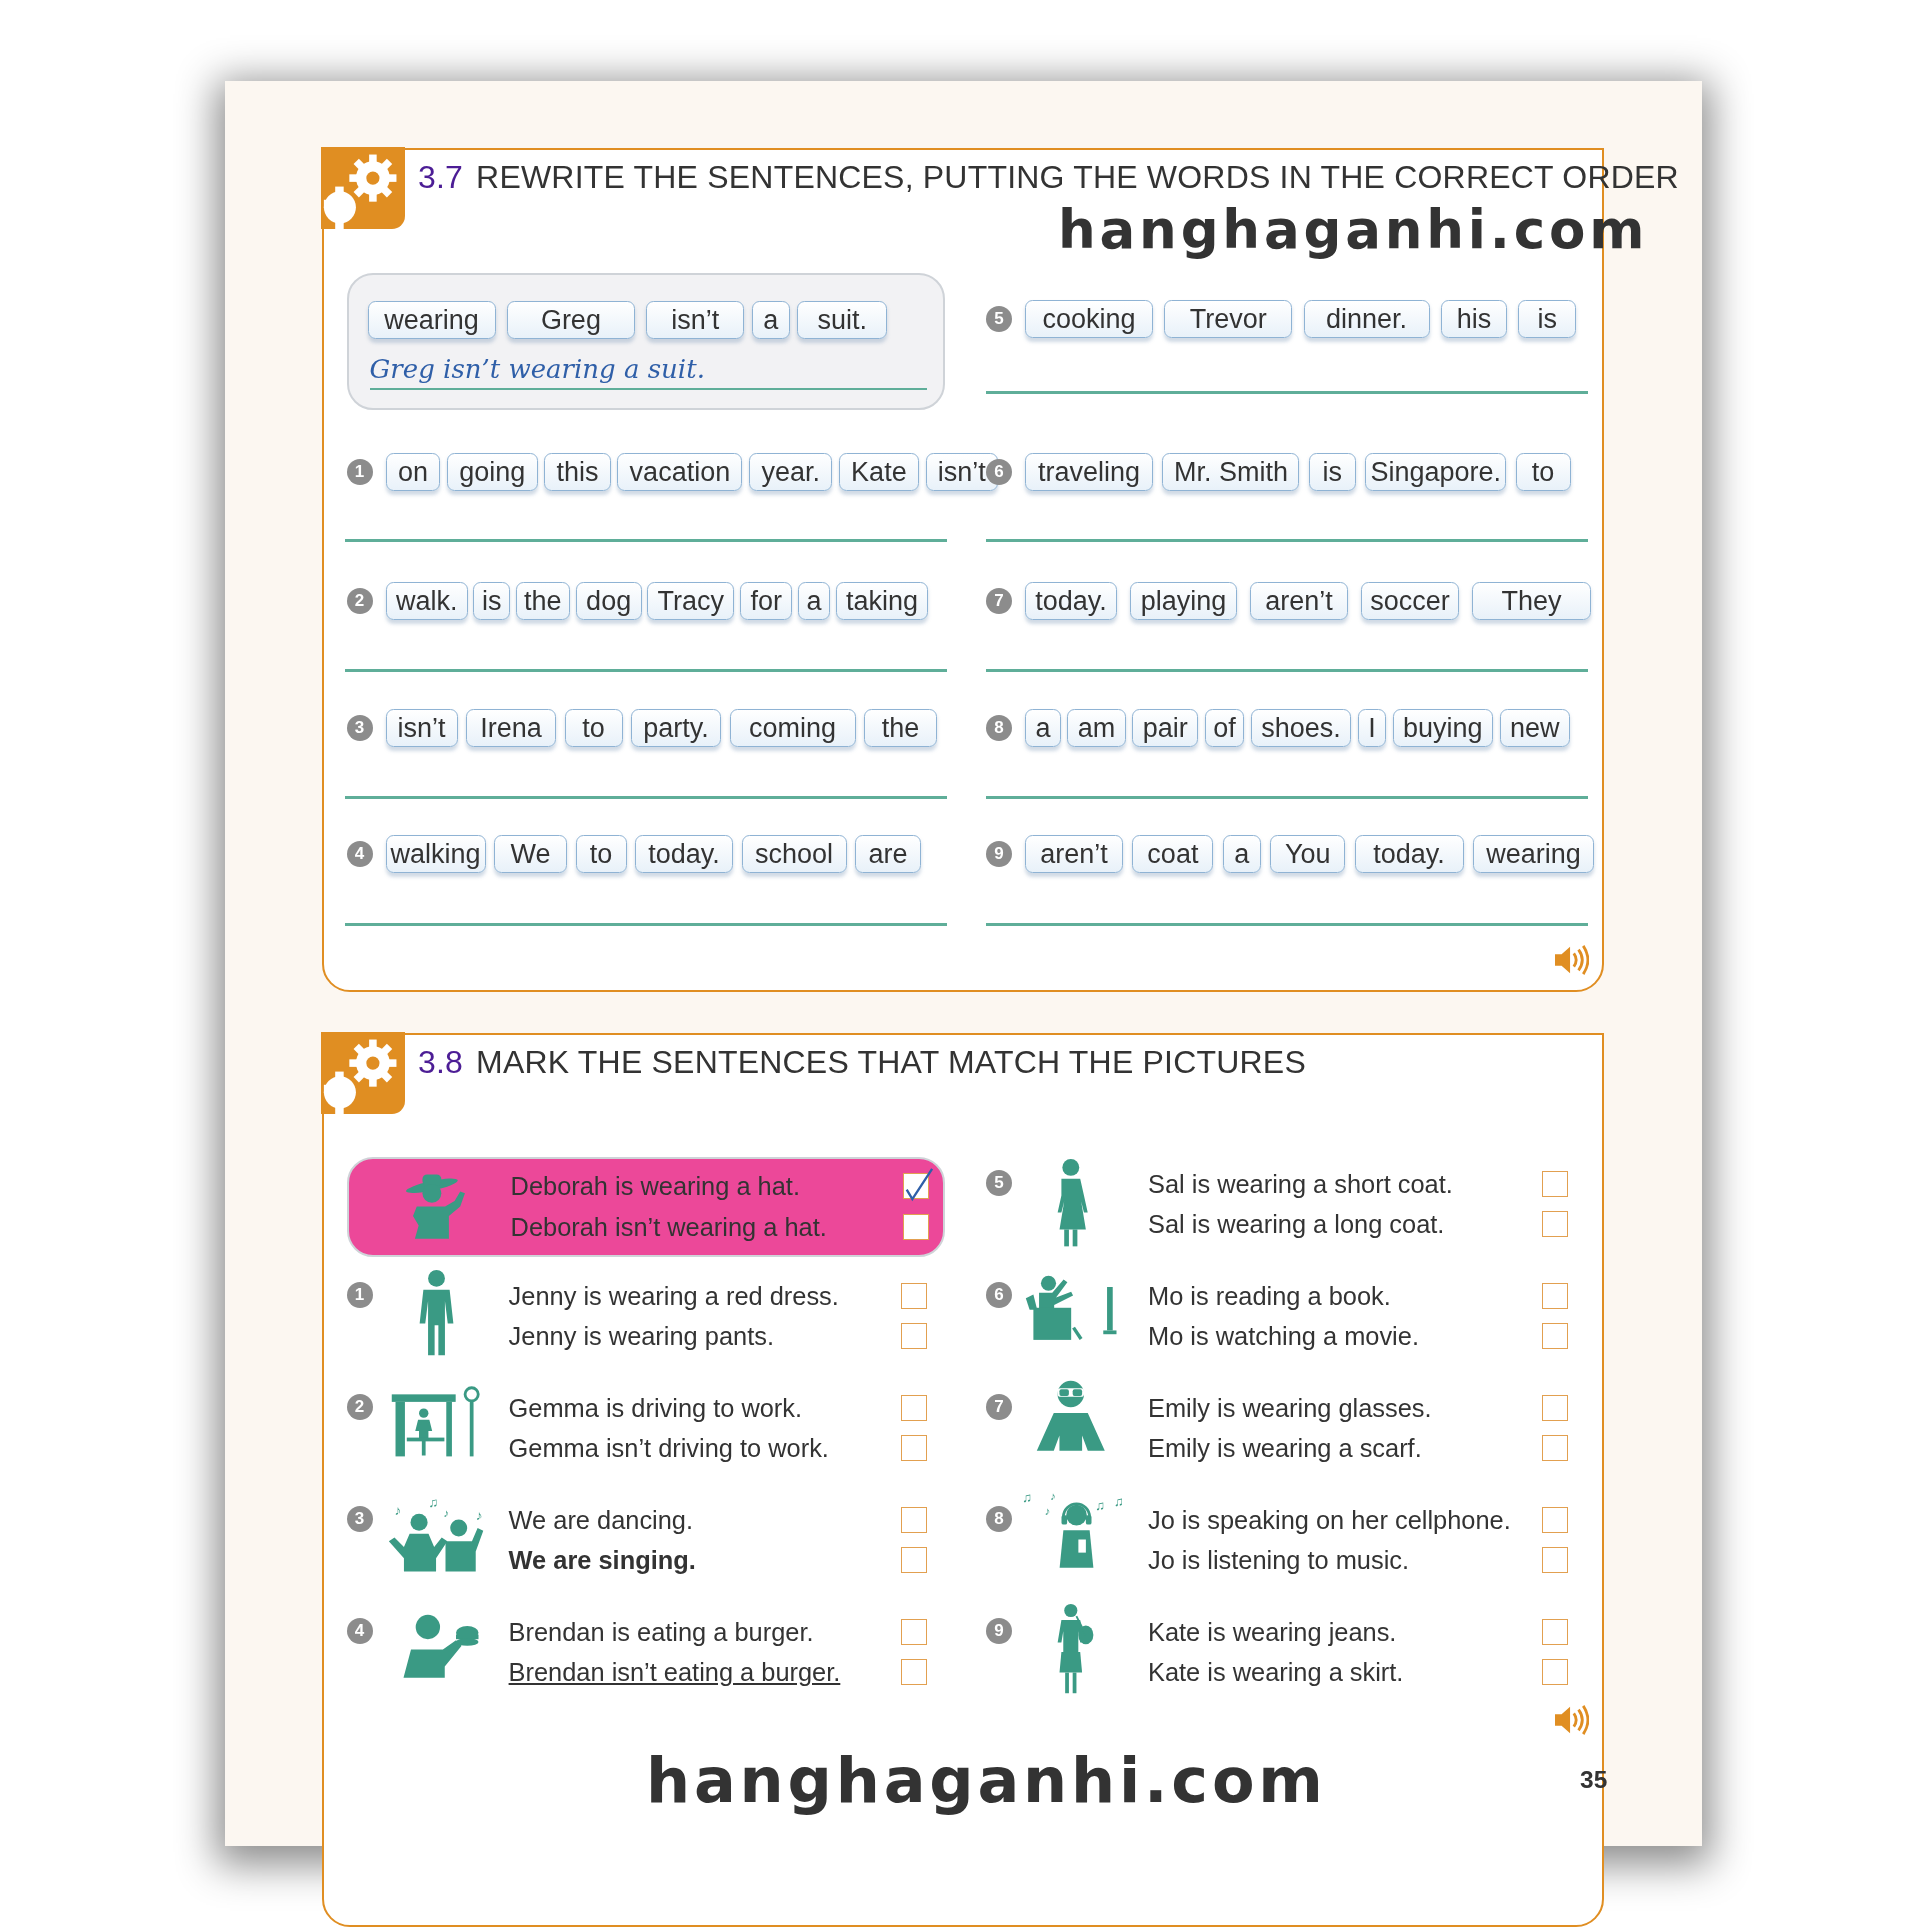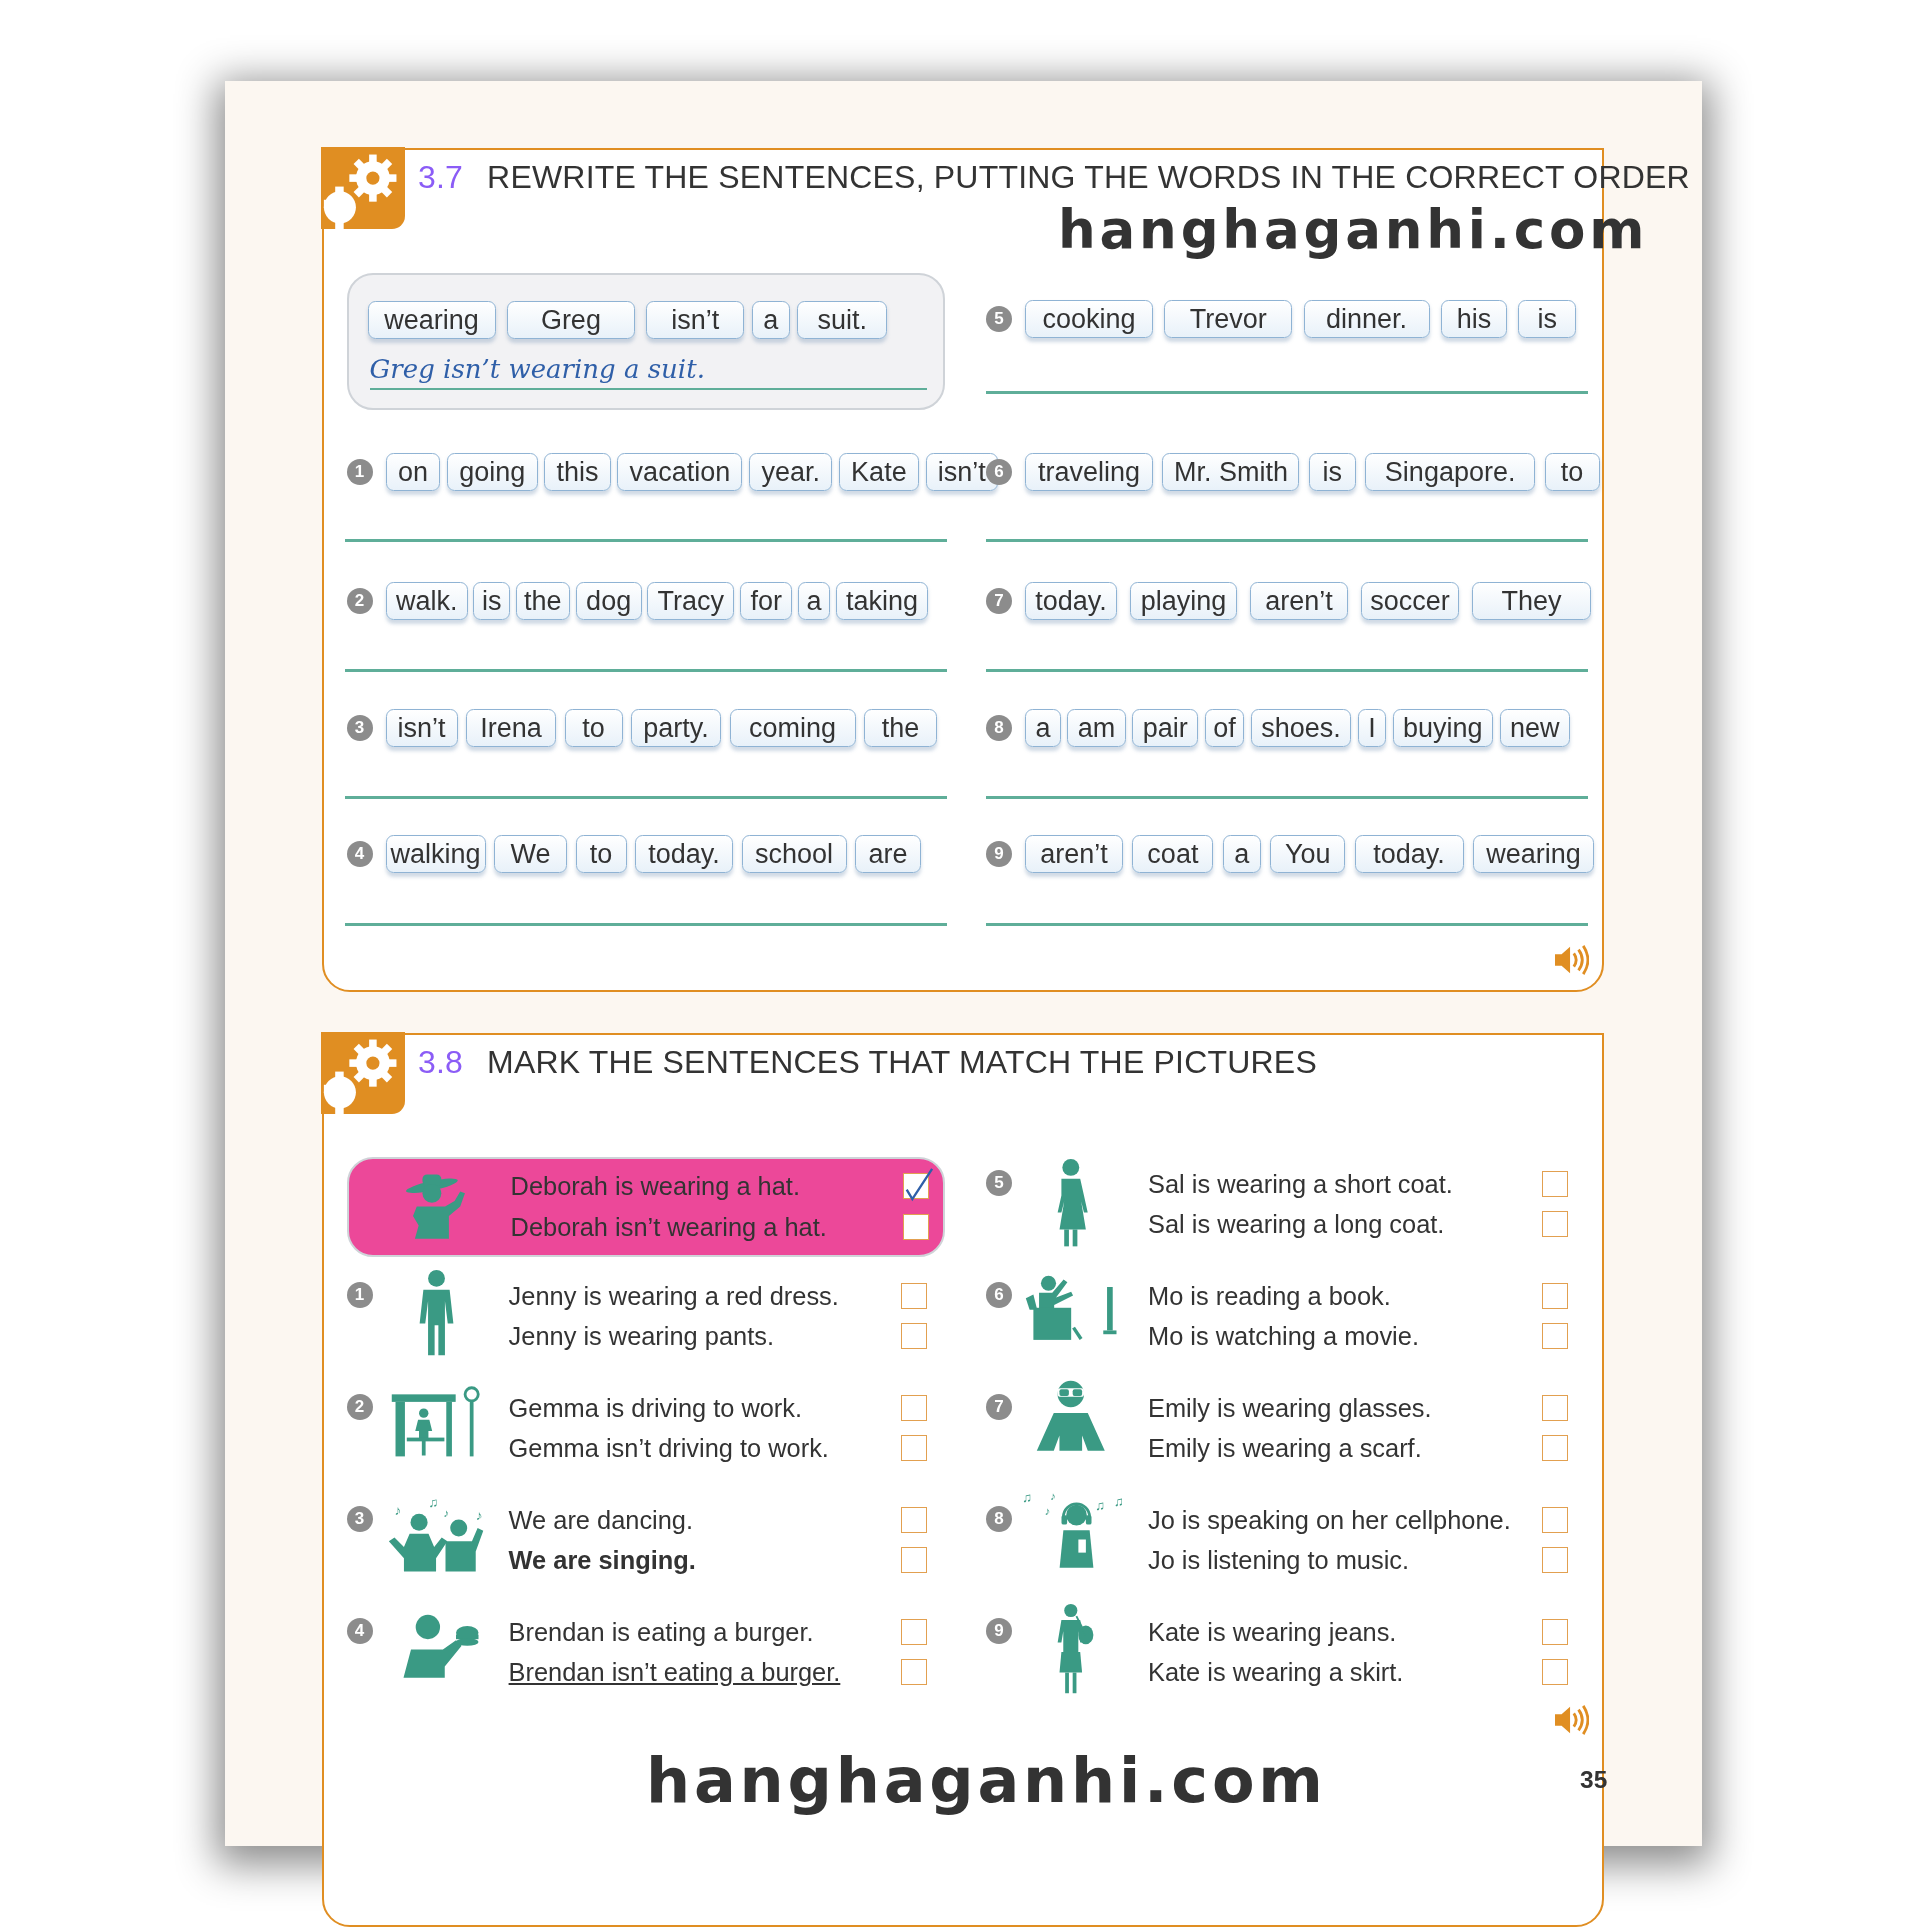--- a/index.html
+++ b/index.html
@@ -4,21 +4,21 @@
 <style>
   html,body{margin:0;padding:0;}
   body{width:1928px;height:1928px;background:#ffffff;position:relative;overflow:hidden;font-family:"Liberation Sans",sans-serif;color:#333;}
   .page{position:absolute;left:225px;top:81px;width:1477px;height:1765px;background:#fcf7f1;box-shadow:0 9.4px 38px 9.4px rgba(0,0,0,0.45);}
   .section{position:absolute;left:322px;width:1282px;background:#fff;border:2.8px solid #e08e22;border-radius:0 0 28px 28px;box-sizing:border-box;}
   .sec1{top:148px;height:844px;}
   .sec2{top:1033px;height:894px;}
   .gearbox{position:absolute;left:-2.8px;top:-2.8px;width:84px;height:82px;background:#e08e22;border-radius:0 0 13px 0;}
   .gearbox svg{position:absolute;left:0;top:0;}
   .sec-title{position:absolute;left:94px;top:9.4px;font-size:32px;color:#333;white-space:nowrap;letter-spacing:0.2px;}
-  .sec-num{color:#8b5cf6;margin-right:24px;}
+  .sec-num{color:#4c1d95;margin-right:13px;}
   .watermark{position:absolute;font-family:"DejaVu Sans",sans-serif;color:#333;letter-spacing:3.8px;white-space:nowrap;font-weight:bold;}
   .wm1{left:734px;top:49px;font-size:53px;}
   .wm2{left:646px;top:1744px;font-size:62px;position:absolute;}
   .pagenum{position:absolute;left:1580px;top:1766px;font-size:24.5px;font-weight:bold;color:#333;}
   .example-box{position:absolute;left:22.6px;top:123px;width:598px;height:137px;background:#f2f2f4;border:2.8px solid #cfd3d8;border-radius:26px;box-sizing:border-box;}
   .row{position:absolute;height:56px;display:flex;align-items:center;}
   .num{width:26px;height:26px;border-radius:50%;background:#8c8c8c;color:#fff;font-size:17px;font-weight:bold;display:flex;align-items:center;justify-content:center;flex:0 0 auto;}
   .tiles{display:flex;gap:7.5px;align-items:flex-start;}
   .tile{border:1.9px solid #8fb3d4;border-radius:7.5px;background:linear-gradient(#ffffff,#e8f1f9);box-shadow:0 3.8px 3.8px rgba(120,150,180,0.35);font-size:27px;color:#333;padding:4.7px 11.3px;height:38px;box-sizing:border-box;display:flex;align-items:center;justify-content:center;white-space:nowrap;line-height:1;}
   .ans-line{position:absolute;height:2.8px;background:#5fae99;}
@@ -142,21 +142,21 @@
     </div>
   </div>
   <div class="ans-line" style="left:662px;top:241px;width:602px;"></div>
 
   <div class="row" style="left:662px;top:294px;width:603px;">
     <div class="num">6</div>
     <div class="tiles" style="margin-left:13px;gap:9.4px;">
       <div class="tile" style="width:128px">traveling</div>
       <div class="tile" style="width:137px">Mr. Smith</div>
       <div class="tile" style="width:47px">is</div>
-      <div class="tile" style="width:170px">Singapore.</div>
+      <div class="tile" style="width:141px">Singapore.</div>
       <div class="tile" style="width:55px">to</div>
     </div>
   </div>
   <div class="ans-line" style="left:662px;top:389px;width:602px;"></div>
 
   <div class="row" style="left:662px;top:423px;width:603px;">
     <div class="num">7</div>
     <div class="tiles" style="margin-left:13px;gap:13px;">
       <div class="tile" style="width:92px">today.</div>
       <div class="tile" style="width:107px">playing</div>

